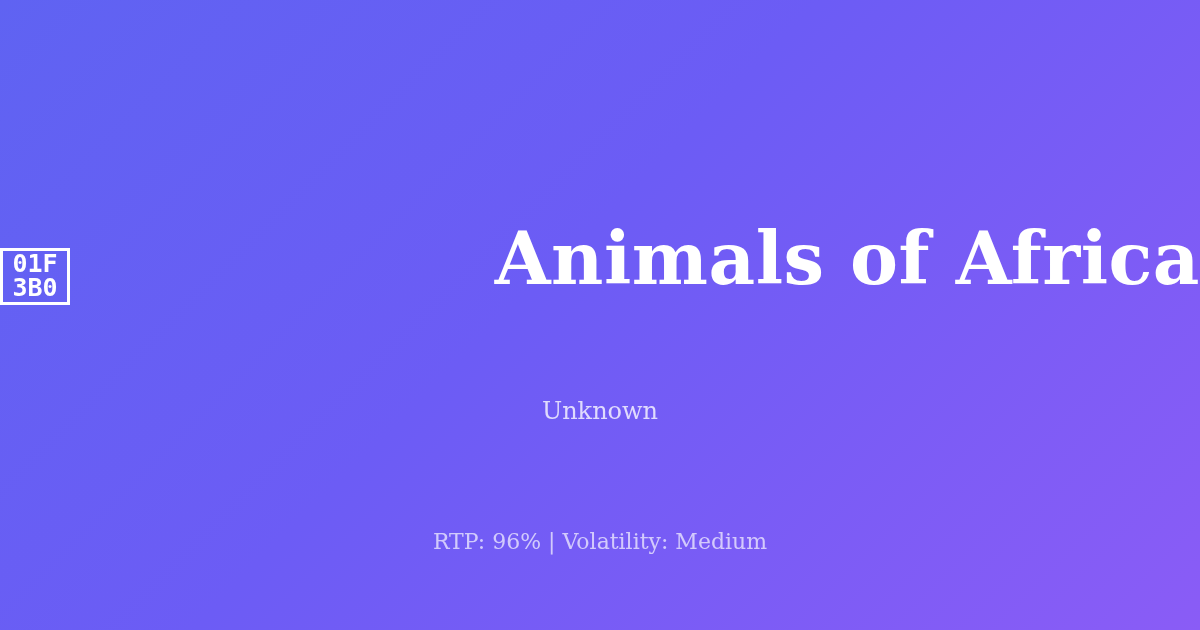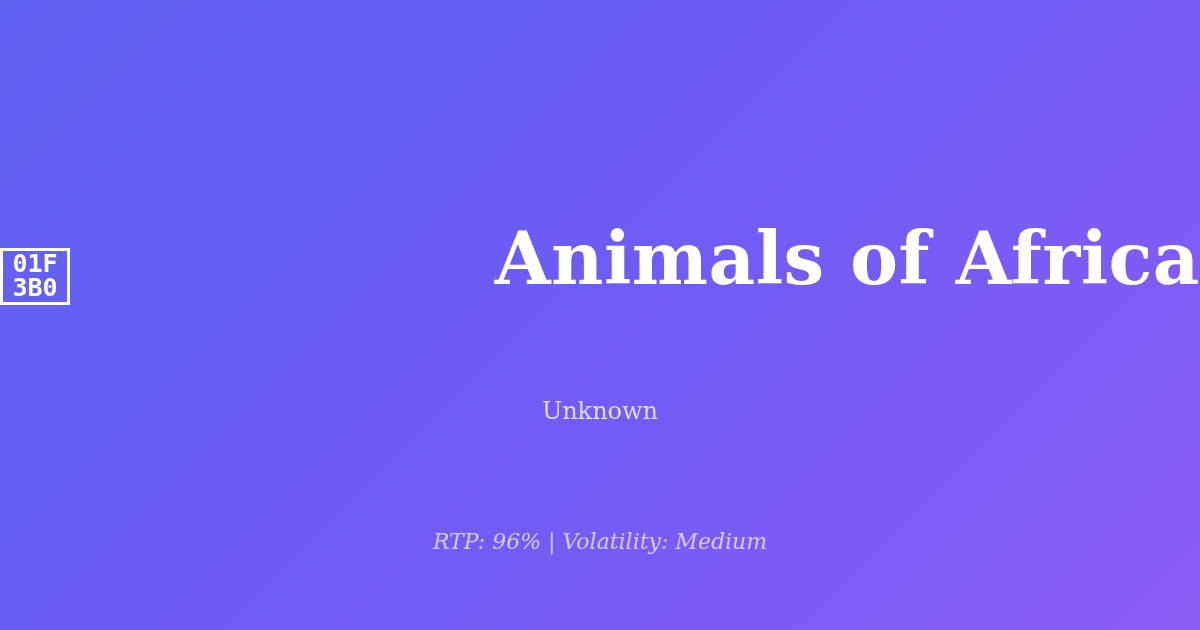--- a/index.html
+++ b/index.html
@@ -96,21 +96,20 @@
     top: 527px;
     left: 0;
     right: 0;
     text-align: center;
     font-family: "DejaVu Serif", "Liberation Serif", serif;
     font-size: 22px;
     line-height: 30px;
     font-weight: 400;
     color: rgba(255, 255, 255, 0.68);
     white-space: nowrap;
-    font-style: italic;
   }
 </style>
 </head>
 <body>
 
 <div class="og-card">
 
   <div class="title-row">
 
     <div class="tofu">

